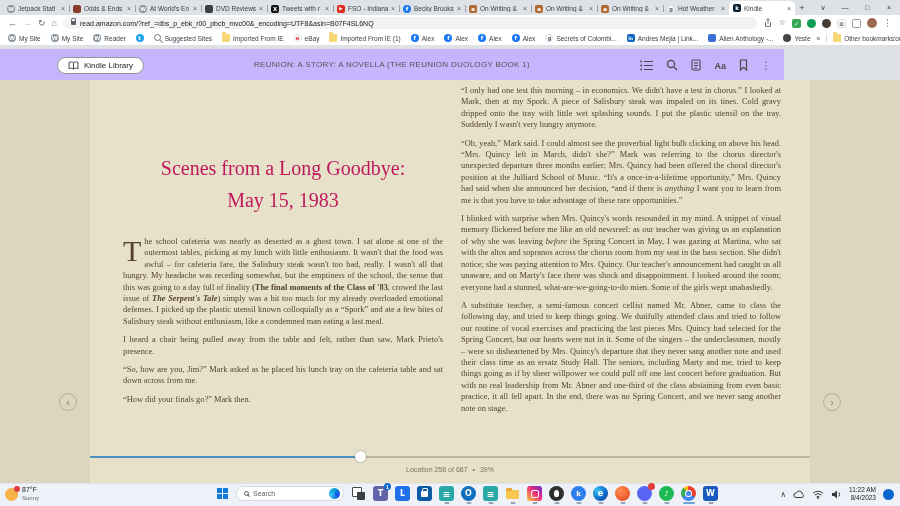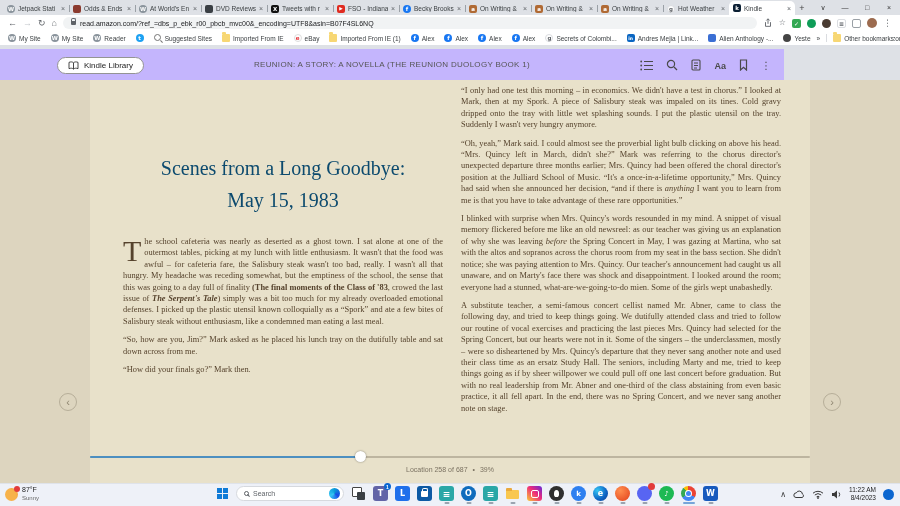--- a/index.html
+++ b/index.html
@@ -77,21 +77,21 @@
   .col{position:absolute;top:0;width:320px;height:360px;overflow:hidden;
     font-family:"Liberation Serif",serif;font-size:8.4px;line-height:11.4px;color:#55422c;text-align:justify;}
   #colL{left:123px;}
   #colR{left:461px;padding-top:5px;}
   .col p{margin:0 0 7px 0;}
   .seg-b{font-weight:bold;}
   .seg-i{font-style:italic;}
   .seg-bi{font-weight:bold;font-style:italic;margin-top:20px;}
   .dropcap{float:left;font-size:30px;line-height:25px;padding:2px 3px 0 0;color:#55422c;}
   #chapter{margin:72px 0 20px 0;text-align:center;font-family:"Liberation Serif",serif;
-    font-size:20px;line-height:32px;color:#0c4a6e;}
+    font-size:20px;line-height:32px;color:#be185d;}
   .pagearrow{position:absolute;top:313px;width:18px;height:18px;border-radius:50%;
     border:1px solid rgba(110,100,80,.35);color:rgba(90,80,60,.6);font-size:11px;line-height:16px;text-align:center;
     font-family:"Liberation Sans",sans-serif;}
   #arrowL{left:59px;}
   #arrowR{left:823px;}
   #progress{position:absolute;left:90px;top:371px;width:720px;height:12px;}
   #ptrack{position:absolute;left:0;top:5px;width:100%;height:2px;background:#bdb5a0;border-radius:1px;}
   #pfill{position:absolute;left:0;top:5px;height:2px;background:#4d8fc0;border-radius:1px;}
   #pknob{position:absolute;top:0;width:11px;height:11px;border-radius:50%;background:#fff;
     box-shadow:0 0 2px rgba(0,0,0,.45);margin-left:-5px;}
@@ -375,21 +375,22 @@
 </div>
 
 <div id="reader">
   <div id="pageinner"></div>
   <div class="col" id="colL">
     <div id="chapter">
       <div>Scenes from a Long Goodbye:</div>
       <div>May 15, 1983</div>
     </div>
   <p><span class="dropcap">T</span><span>he school cafeteria was nearly as deserted as a ghost town. I sat alone at one of the outermost tables, picking at my lunch with little enthusiasm. It wasn't that the food was awful – for cafeteria fare, the Salisbury steak wasn't too bad, really. I wasn't all that hungry. My headache was receding somewhat, but the emptiness of the school, the sense that this was going to a day full of finality </span><span class="seg-b">(The final moments of the Class of '83</span><span>, crowed the last issue of </span><span class="seg-bi">The Serpent's Tale</span><span>) simply was a bit too much for my already overloaded emotional defenses. I picked up the plastic utensil known colloquially as a “Spork” and ate a few bites of Salisbury steak without enthusiasm, like a condemned man eating a last meal.</span></p>
-      <p><span>“So, how are you, Jim?” Mark asked as he placed his lunch tray on the dutifully table and sat down across from me.</span></p>
+      <p><span>I heard a chair being pulled away from the table and felt, rather than saw, Mark Prieto's presence.</span></p>
+      <p><span>“So, how are you, Jim?” Mark asked as he placed his lunch tray on the cafeteria table and sat down across from me.</span></p>
       <p><span>“How did your finals go?” Mark then.</span></p>
     </div>
   <div class="col" id="colR">
       <p><span>“I only had one test this morning – in economics. We didn't have a test in chorus.” I looked at Mark, then at my Spork. A piece of Salisbury steak was impaled on its tines. Cold gravy dripped onto the tray with little wet splashing sounds. I put the plastic utensil on the tray. Suddenly I wasn't very hungry anymore.</span></p>
       <p><span>“Oh, yeah,” Mark said. I could almost see the proverbial light bulb clicking on above his head. “Mrs. Quincy left in March, didn't she?” Mark was referring to the chorus director's unexpected departure three months earlier; Mrs. Quincy had been offered the choral director's position at the Julliard School of Music. “It's a once-in-a-lifetime opportunity,” Mrs. Quincy had said when she announced her decision, “and if there is </span><span class="seg-i">anything</span><span> I want you to learn from me is that you have to take advantage of these rare opportunities.”</span></p>
       <p><span>I blinked with surprise when Mrs. Quincy's words resounded in my mind. A snippet of visual memory flickered before me like an old newsreel: as our teacher was giving us an explanation of why she was leaving </span><span class="seg-i">before</span><span> the Spring Concert in May, I was gazing at Martina, who sat with the altos and sopranos across the chorus room from my seat in the bass section. She didn't notice; she was paying attention to Mrs. Quincy. Our teacher's announcement had caught us all unaware, and on Marty's face there was shock and disappointment. I looked around the room; everyone had a stunned, what-are-we-going-to-do mien. Some of the girls wept unabashedly.</span></p>
       <p><span>A substitute teacher, a semi-famous concert cellist named Mr. Abner, came to class the following day, and tried to keep things going. We dutifully attended class and tried to follow our routine of vocal exercises and practicing the last pieces Mrs. Quincy had selected for the Spring Concert, but our hearts were not in it. Some of the singers – the underclassmen, mostly – were so disheartened by Mrs. Quincy's departure that they never sang another note and used their class time as an ersatz Study Hall. The seniors, including Marty and me, tried to keep things going as if by sheer willpower we could pull off one last concert before graduation. But with no real leadership from Mr. Abner and one-third of the class abstaining from even basic practice, it all fell apart. In the end, there was no Spring Concert, and we never sang another note on stage.</span></p>
     </div>
   <div class="pagearrow" id="arrowL">‹</div>
   <div class="pagearrow" id="arrowR">›</div>

